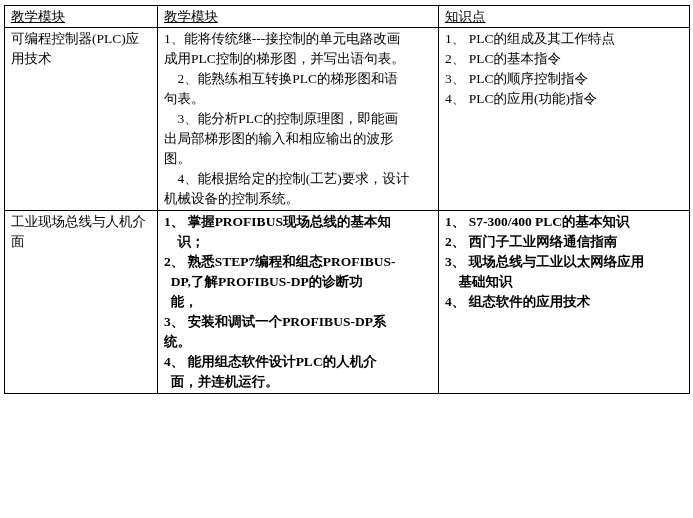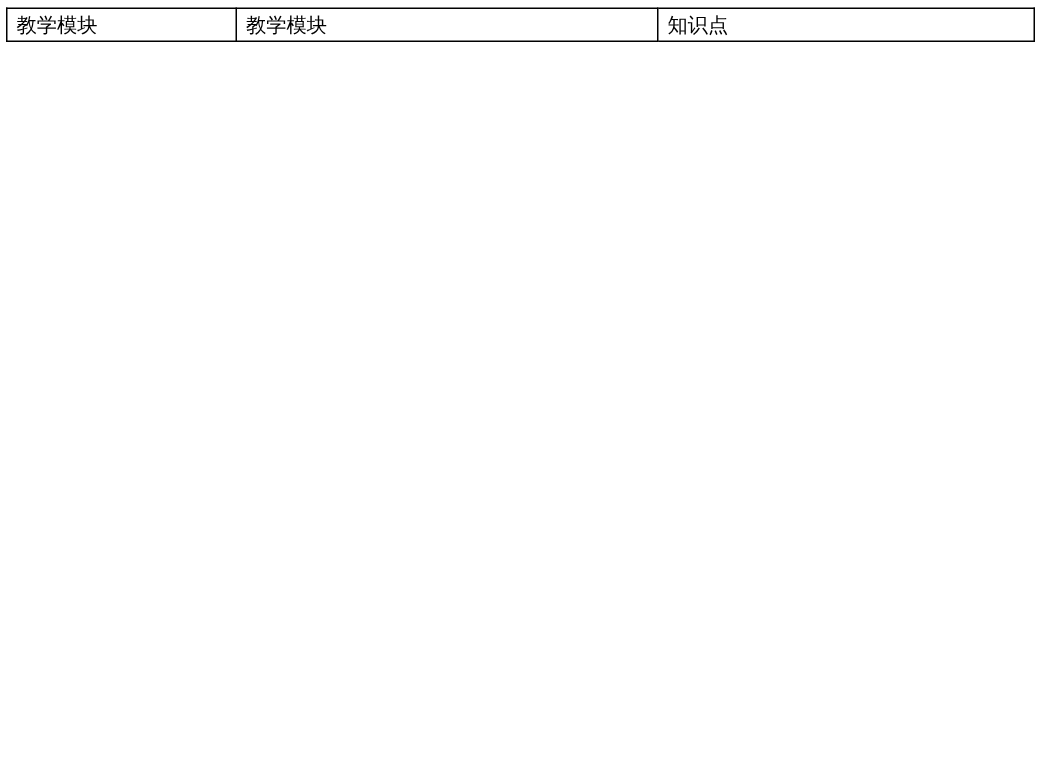--- a/index.html
+++ b/index.html
@@ -33,21 +33,21 @@
     text-align: left;
     padding: 1px 5px 1px 6px;
     font-size: 13.5px;
     line-height: 20px;
     font-weight: normal;
     white-space: pre-wrap;
     word-break: break-word;
     overflow: hidden;
   }
   tr.hdr   { height: 22px; }
-  tr.hdr th { line-height: 19px; }
+  tr.hdr th { line-height: 19px; text-decoration: underline; }
   tr.row1  { height: 181px; }
   tr.row2  { height: 122px; }
   tr.row3  { height: 181px; }
   td.bold  { font-weight: bold; }
 </style>
 </head>
 <body>
 
 <div class="page">
   <table class="tbl">
@@ -57,15 +57,50 @@
       <col class="c3">
     </colgroup>
     <thead>
       <tr class="hdr">
         <th>教学模块</th>
         <th>教学模块</th>
         <th>知识点</th>
       </tr>
     </thead>
     <tbody>
+      <tr class="row1">
+        <td>可编程控制器(PLC)应
+用技术</td>
+        <td>1、能将传统继---接控制的单元电路改画
+成用PLC控制的梯形图，并写出语句表。
+　2、能熟练相互转换PLC的梯形图和语
+句表。
+　3、能分析PLC的控制原理图，即能画
+出局部梯形图的输入和相应输出的波形
+图。
+　4、能根据给定的控制(工艺)要求，设计
+机械设备的控制系统。</td>
+        <td>1、 PLC的组成及其工作特点
+2、 PLC的基本指令
+3、 PLC的顺序控制指令
+4、 PLC的应用(功能)指令</td>
+      </tr>
+      <tr class="row3">
+        <td>工业现场总线与人机介
+面</td>
+        <td class="bold">1、 掌握PROFIBUS现场总线的基本知
+　识；
+2、 熟悉STEP7编程和组态PROFIBUS-
+  DP,了解PROFIBUS-DP的诊断功
+  能，
+3、 安装和调试一个PROFIBUS-DP系
+统。
+4、 能用组态软件设计PLC的人机介
+  面，并连机运行。</td>
+        <td class="bold">1、 S7-300/400 PLC的基本知识
+2、 西门子工业网络通信指南
+3、 现场总线与工业以太网络应用
+　基础知识
+4、 组态软件的应用技术</td>
+      </tr>
     </tbody>
   </table>
 </div>
 
 </body></html>

